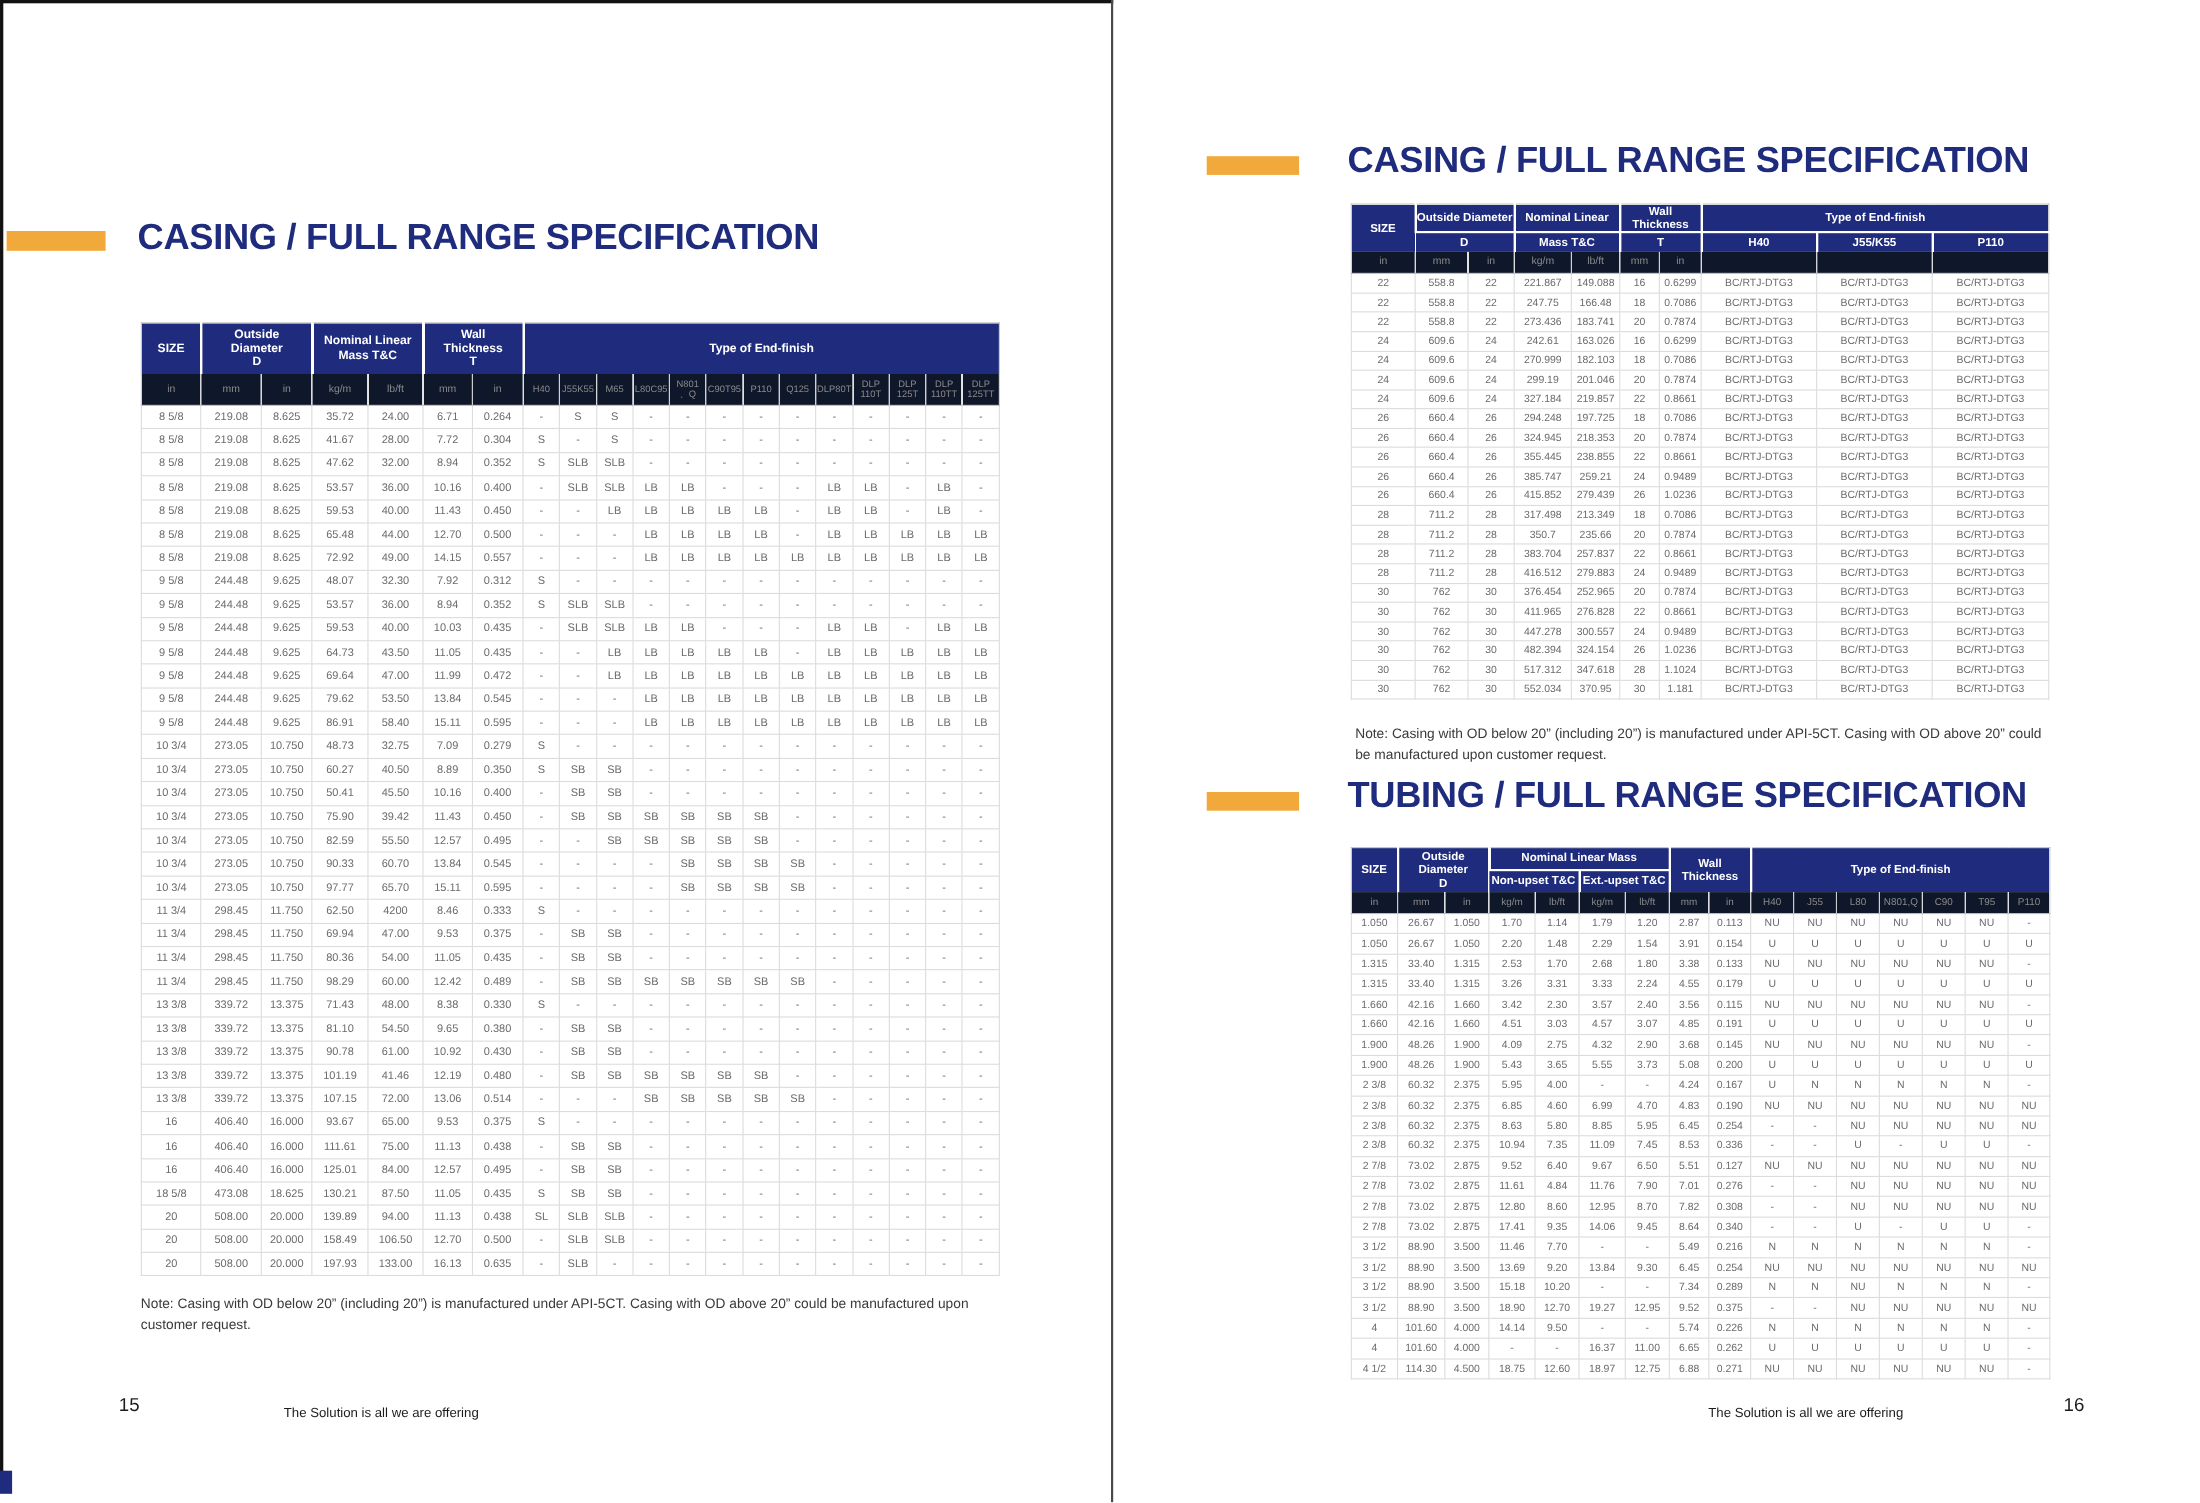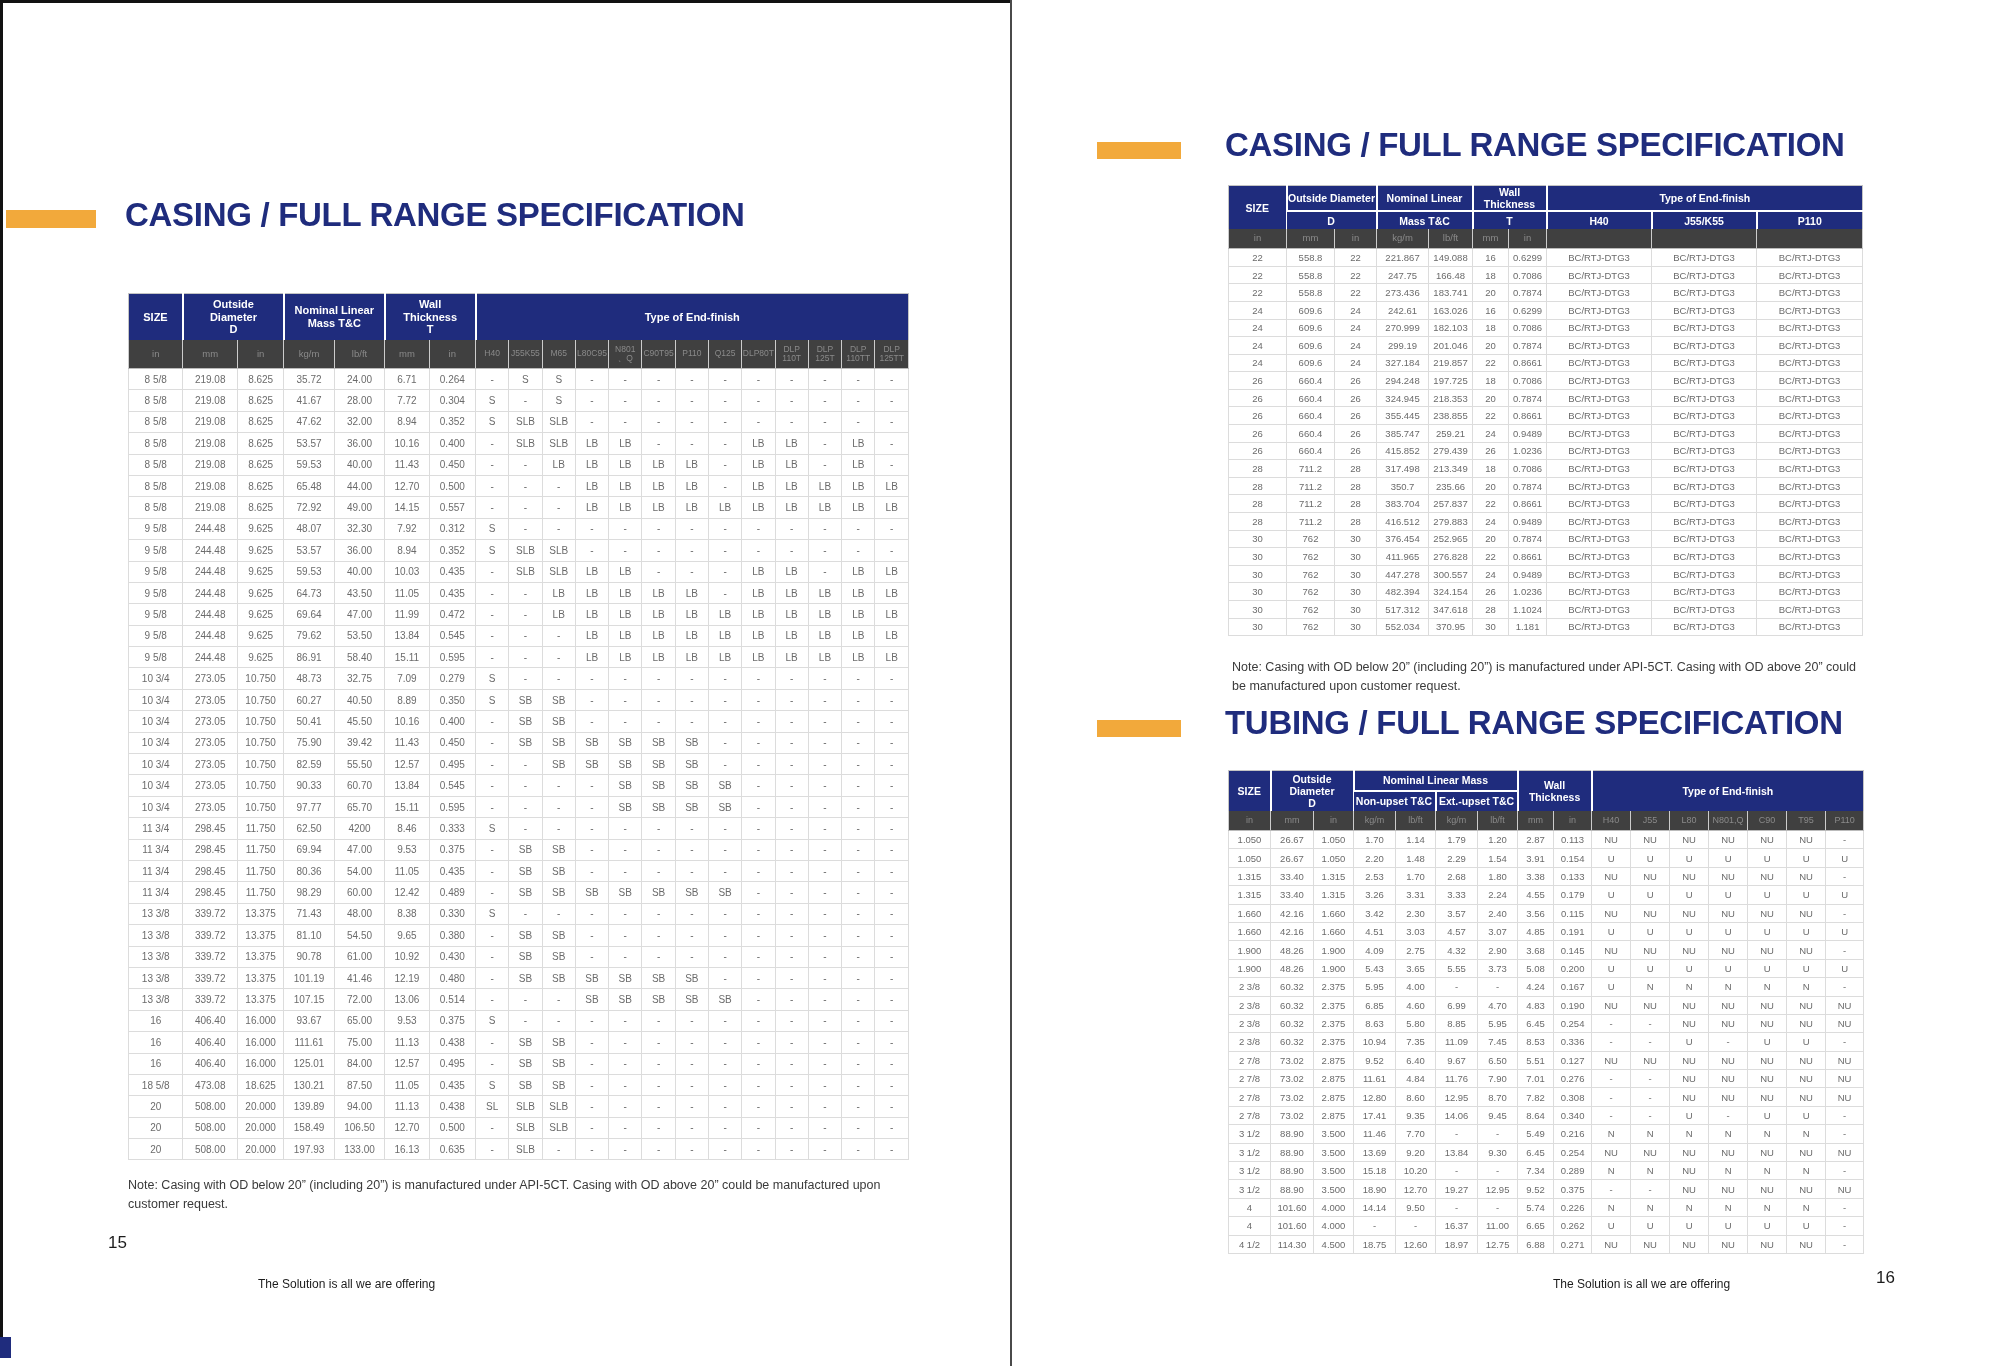--- a/index.html
+++ b/index.html
@@ -21,35 +21,35 @@
          letter-spacing:-0.3px;white-space:nowrap;}
   .title-left{left:125px;top:196px;}
   .title-r1{left:1225px;top:126px;}
   .title-r2{left:1225px;top:704px;}
 
   .note{position:absolute;margin:0;font-size:12.5px;color:#3a3a3a;line-height:1.55;}
   .note-left{left:128px;top:1176px;width:780px;}
   .note-right{left:1232px;top:658px;width:636px;}
 
   .pageno{position:absolute;font-size:17px;color:#1c1c1c;}
-  .pageno-left{left:108px;top:1233px;}
+  .pageno-left{left:108px;top:1268px;}
   .pageno-right{left:1876px;top:1268px;}
   .slogan{position:absolute;font-size:12px;color:#1c1c1c;}
   .slogan-left{left:258px;top:1277px;}
   .slogan-right{left:1553px;top:1277px;}
 
   
   .tbl{position:absolute;border-collapse:collapse;table-layout:fixed;background:#fff;
        border:1px solid #c4c4c4;}
   .tbl th,.tbl td{padding:0;text-align:center;vertical-align:middle;overflow:hidden;}
   .tbl tr.grp th{background:#1f2c7d;color:#ffffff;font-weight:700;font-size:11px;
        line-height:1.15;white-space:pre-line;border:0;border-left:2px solid #ffffff;}
   .tbl tr.grp th:first-child{border-left:0;}
   .tbl tr.grp + tr.grp th{border-top:2px solid #ffffff;}
-  .tbl tr.sub th,.tbl tr.units th{background:#404040;color:#8a8a8a;font-weight:400;
+  .tbl tr.sub th,.tbl tr.units th{background:#0f172a;color:#8a8a8a;font-weight:400;
        font-size:9.5px;line-height:1.1;white-space:pre-line;border:1px solid #cccccc;
        border-top:0;border-bottom:1px solid #bbbbbb;}
   .tbl td{color:#6b6b6b;border:1px solid #dcdcdc;}
 
   .tbl-left{left:128px;top:293px;width:781px;}
   .tbl-left tr.grp th{height:46px;}
   .tbl-left tr.sub th{height:28px;}
   .tbl-left tr.sub th:nth-child(n+8){font-size:8.5px;}
   .tbl-left td{height:20.4px;font-size:10px;}
 

